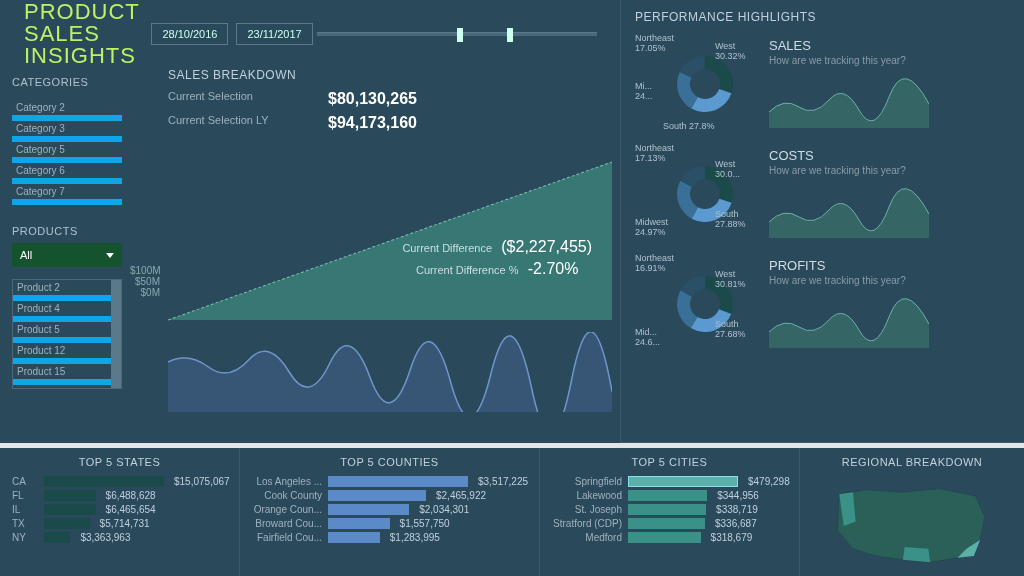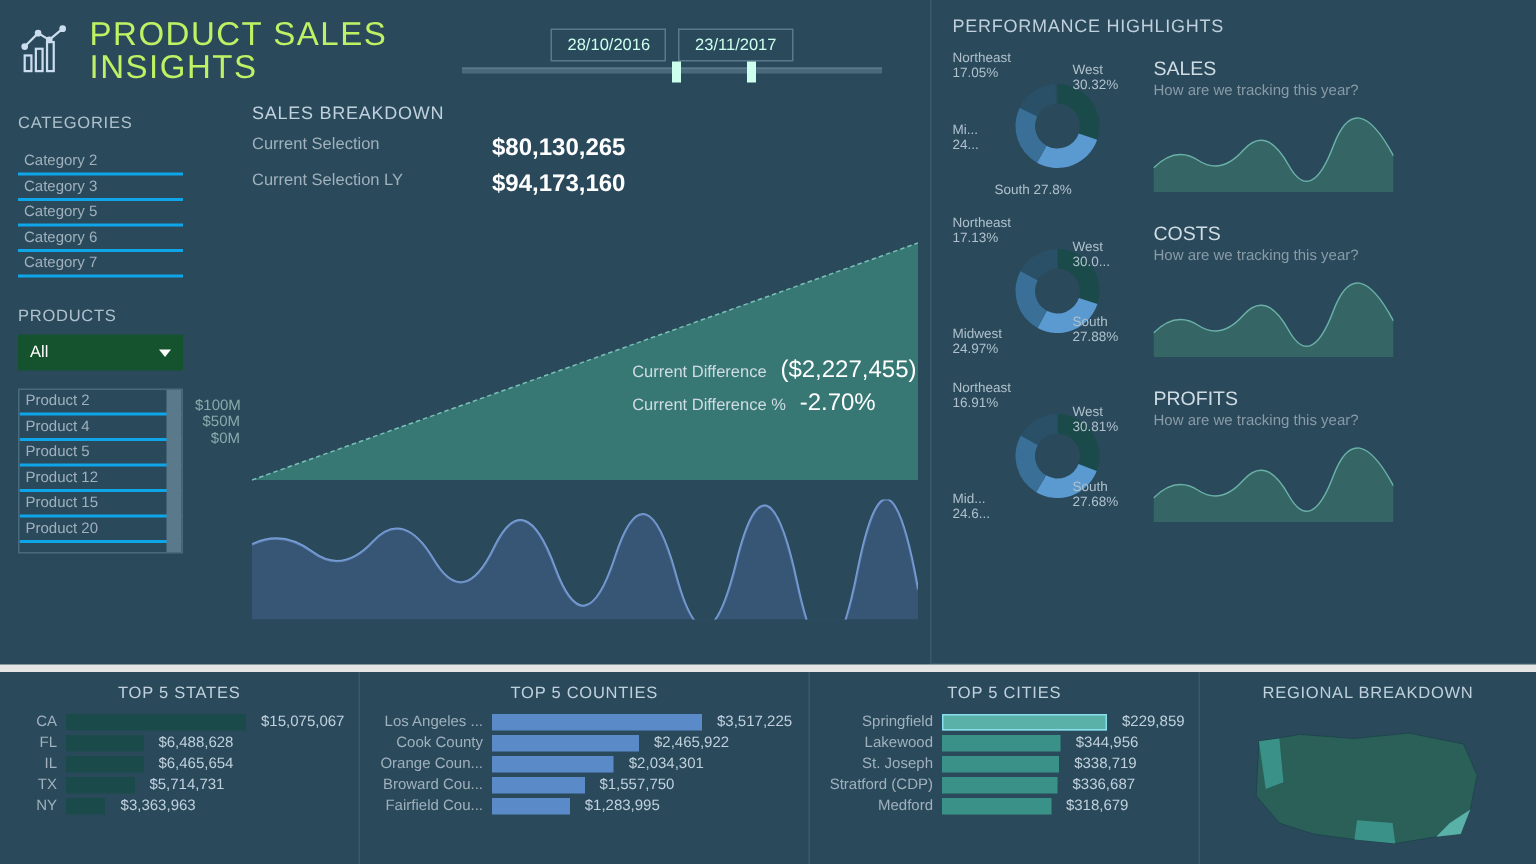--- a/index.html
+++ b/index.html
@@ -1,59 +1,59 @@
 <!DOCTYPE html>
 <html><head>
 <meta charset="utf-8">
 <style>
 *{box-sizing:border-box;margin:0;padding:0;font-family:'Segoe UI',Arial,sans-serif}
 body{background:#2a4a5c;color:#d0dce3;width:1024px;height:576px;overflow:hidden;font-size:11px}
 .dash{display:grid;grid-template-columns:160px 460px 404px;grid-template-rows:68px 375px 133px;height:576px}
 .header{grid-column:1/3;display:flex;align-items:center;gap:12px;padding:6px 12px}
 .logo{width:48px;height:48px}
 .title{font-size:22px;font-weight:300;letter-spacing:1px;color:#bef264;line-height:1}
-.timeline{margin-left:auto;display:flex;flex-direction:column;align-items:center;gap:4px;padding-right:20px}
+.timeline{margin-left:auto;display:flex;align-items:center;gap:4px;padding-right:20px}
 .tl-dates{display:flex;gap:8px}
 .tl-date{border:1px solid #5a7a8c;padding:4px 10px;font-size:11px;color:#cfe}
 .tl-track{width:280px;height:4px;background:#4a6a7c;position:relative;border-top:1px solid #5a7a8c}
 .tl-handle{position:absolute;width:6px;height:14px;background:#cfe;top:-5px}
 .sidebar{grid-column:1;grid-row:2;padding:8px 12px;display:flex;flex-direction:column;gap:6px}
 .sec-label{font-size:11px;letter-spacing:0.5px;color:#b0c0cc;text-transform:uppercase}
 .dropdown{background:#3a9188;color:#fff;padding:6px 8px;display:flex;justify-content:space-between;align-items:center;font-size:11px;cursor:pointer;width:110px}
 .chev{width:0;height:0;border-left:4px solid transparent;border-right:4px solid transparent;border-top:5px solid #fff}
 .list{display:flex;flex-direction:column;gap:0;margin-top:6px;font-size:10px;width:110px}
-.list div{border-bottom:2px solid #0ea5e9;padding:2px 4px;color:#a0b0bc}
+.list div{border-bottom:6px solid #0ea5e9;padding:2px 4px;color:#a0b0bc}
 .plist{position:relative;border:1px solid #4a6a7c;height:110px;overflow:hidden}
 .plist::after{content:'';position:absolute;right:0;top:0;width:10px;height:100%;background:#5a7a8c}
 .main{grid-column:2;grid-row:2;padding:0 8px;position:relative}
 .ylabels{position:absolute;left:-30px;top:0;height:230px;display:flex;flex-direction:column;justify-content:flex-end;font-size:10px;color:#8aa;text-align:right;width:30px}
 .breakdown-title{font-size:12px;letter-spacing:0.5px;color:#c0d0dc;margin-bottom:8px}
 .brow{display:flex;gap:20px;font-size:12px;margin-bottom:6px}
 .brow .lbl{width:140px;color:#a0b0bc;font-size:11px}
 .brow .val{color:#fff;font-weight:700;font-size:16px}
 .area-chart{width:100%;height:180px;margin-top:4px}
-.diff-box{position:absolute;right:9px;top:170px;text-align:left;font-size:11px}
+.diff-box{position:absolute;right:28px;top:170px;text-align:center;font-size:11px}
 .diff-box .dv{font-size:16px;color:#fff;font-weight:300}
 .mini-chart{width:100%;height:80px;margin-top:8px}
 .highlights{grid-column:3;grid-row:1/3;border-left:1px solid #3a5a6c;border-bottom:1px solid #3a5a6c;padding:10px 14px}
 .hl-title{font-size:12px;letter-spacing:0.5px;color:#c0d0dc;margin-bottom:10px}
 .hl-row{display:flex;gap:14px;margin-bottom:10px;align-items:center}
 .donut-wrap{position:relative;width:120px;height:100px}
 .donut{width:80px;height:80px;position:absolute;left:30px;top:10px}
 .dlbl{position:absolute;font-size:9px;color:#b0c0cc;line-height:1.1}
 .spark-col{flex:1}
 .spark-t{font-size:13px;color:#d0dce3;margin-bottom:2px}
 .spark-q{font-size:10px;color:#8a9aa6;margin-bottom:6px}
 .spark{width:160px;height:56px}
 .bottom{grid-column:1/4;grid-row:3;display:grid;grid-template-columns:240px 300px 260px 224px;border-top:5px solid #e5e5e5}
 .bpanel{padding:8px 12px;border-right:1px solid #3a5a6c}
 .bpanel:last-child{border-right:none}
 .btitle{font-size:11px;letter-spacing:0.5px;color:#c0d0dc;text-align:center;margin-bottom:8px}
 .barrow{display:flex;align-items:center;gap:6px;margin-bottom:3px;font-size:10px}
-.barrow .bn{width:26px;text-align:right;color:#a0b0bc;flex-shrink:0}
+.barrow .bn{width:26px;text-align:left;color:#a0b0bc;flex-shrink:0}
 .barrow .bnw{width:70px;text-align:right;color:#a0b0bc;flex-shrink:0;white-space:nowrap;overflow:hidden;text-overflow:ellipsis}
 .barrow .bar{height:11px;flex-shrink:0}
 .barrow .bv{color:#c0d0dc;margin-left:4px}
 .states .bar{background:#1a4a4a}
 .counties .bar{background:#5a8ac8}
 .cities .bar{background:#3a9188}
 .cities .barrow:first-of-type .bar{background:#5ab1a8;border:1px solid #8de}
 .usmap{width:200px;height:100px}
 </style>
 </head>
@@ -271,21 +271,21 @@
             <span class="bv">$1,283,995</span>
           </div>
         </div>
     </div>
     <div class="bpanel cities">
       <div class="btitle">TOP 5 CITIES</div>
       <div id="cities-bars">
           <div class="barrow">
             <span class="bnw">Springfield</span>
             <span class="bar" style="width:110px"></span>
-            <span class="bv">$229,859</span>
+            <span class="bv">$479,298</span>
           </div>
           <div class="barrow">
             <span class="bnw">Lakewood</span>
             <span class="bar" style="width:79.2px"></span>
             <span class="bv">$344,956</span>
           </div>
           <div class="barrow">
             <span class="bnw">St. Joseph</span>
             <span class="bar" style="width:78.1px"></span>
             <span class="bv">$338,719</span>

